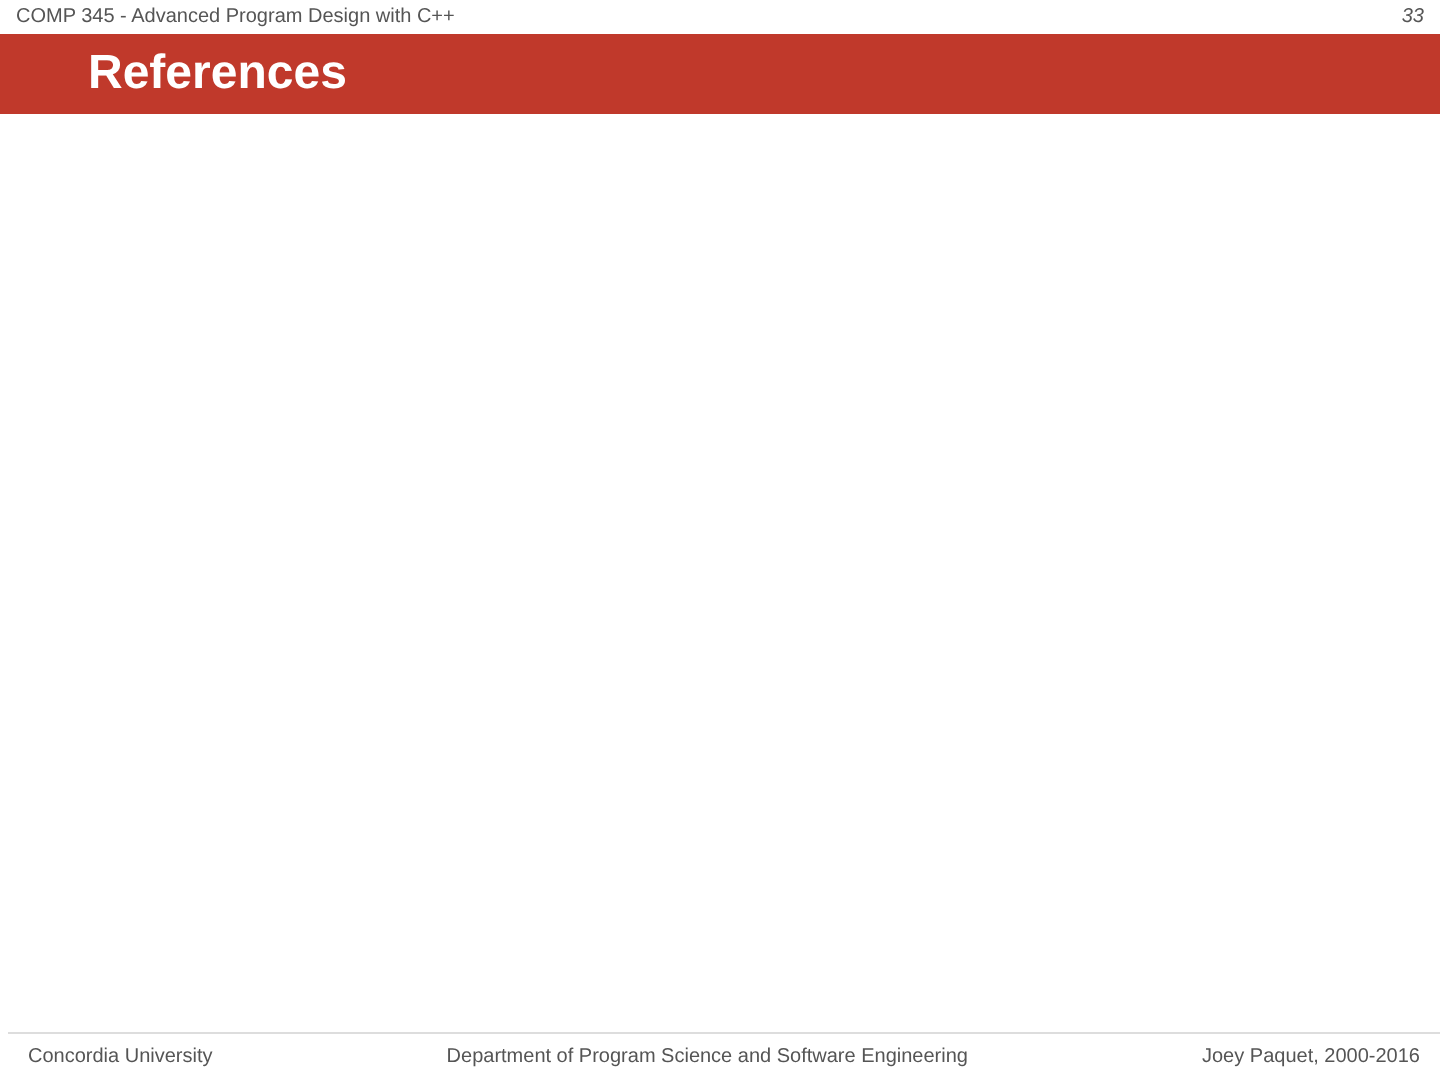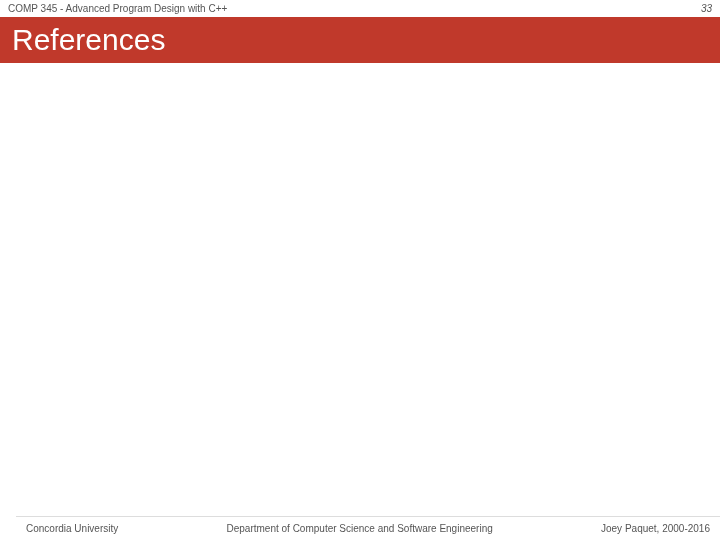--- a/index.html
+++ b/index.html
@@ -37,23 +37,24 @@
       font-style: italic;
     }
 
     .header-bar {
       background: #c0392b;
       padding: 6px 12px;
       margin-bottom: 0;
     }
 
     .header-bar h1 {
-      font-size: 30px;
+      font-size: 24px;
       color: #ffffff;
-      font-weight: normal;
+      font-weight: bold;
+      margin-left: 32px;
     }
 
     .content-area {
       padding: 20px 30px;
     }
 
     .bullet-list {
       list-style: none;
       margin-top: 10px;
     }
@@ -76,21 +77,21 @@
       font-size: 14px;
     }
 
     .bullet-list li .italic {
       font-style: italic;
     }
 
     .footer {
       position: absolute;
       bottom: 0;
-      left: 16px;
+      left: 4px;
       right: 0;
       display: flex;
       justify-content: space-between;
       align-items: center;
       padding: 6px 10px;
       border-top: 1px solid #dddddd;
       background: #ffffff;
     }
 
     .footer-text {
@@ -110,15 +111,15 @@
   <h1>References</h1>
 </div>
 
 <div class="content-area">
   <ul class="bullet-list">
   </ul>
 </div>
 
 <div class="footer">
   <span class="footer-text">Concordia University</span>
-  <span class="footer-text">Department of Computer Science and Software Engineering</span>
+  <span class="footer-text">Department of Program Science and Software Engineering</span>
   <span class="footer-text">Joey Paquet, 2000-2016</span>
 </div>
 
 </body></html>

